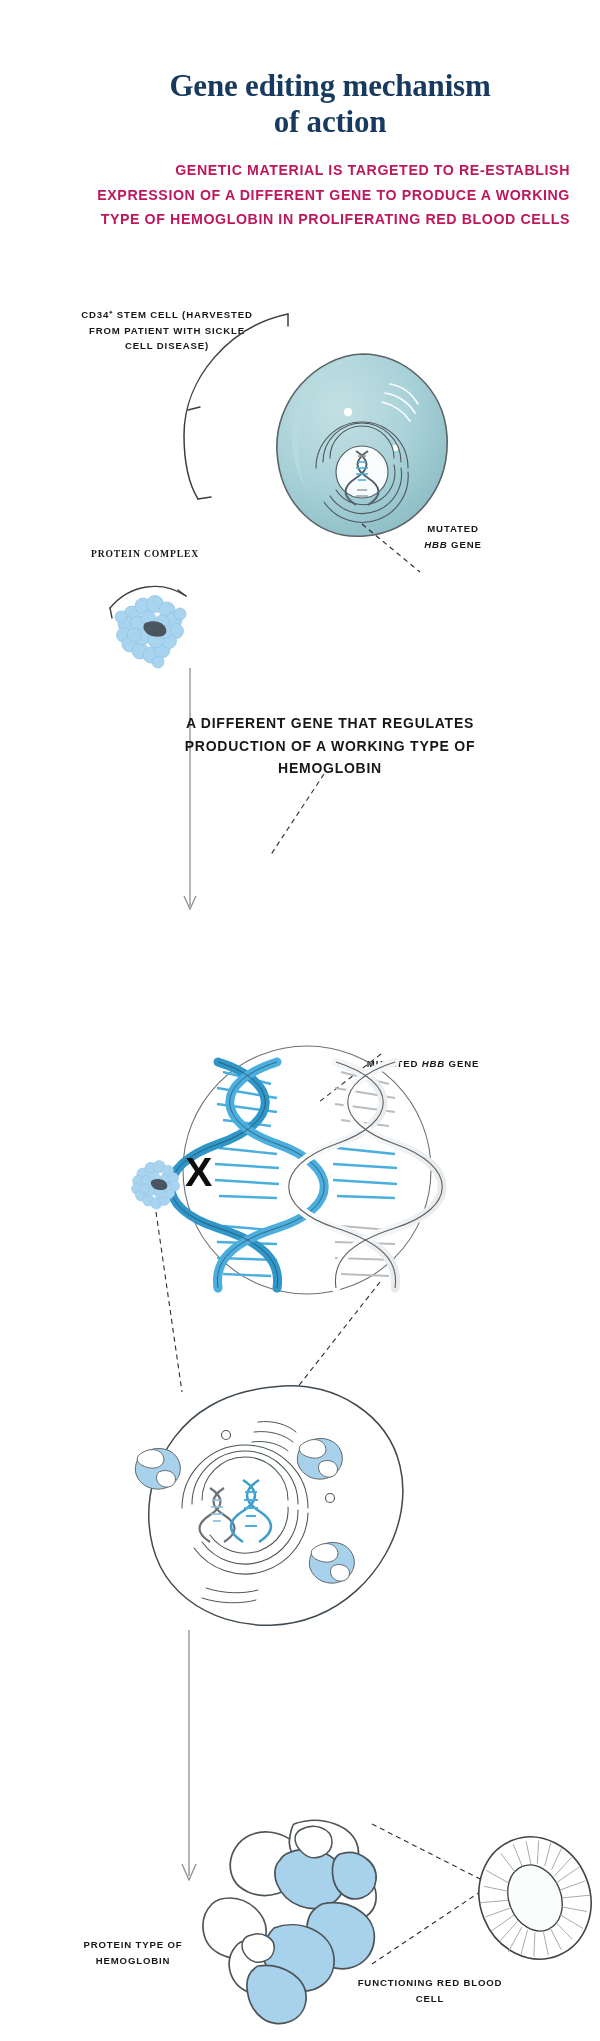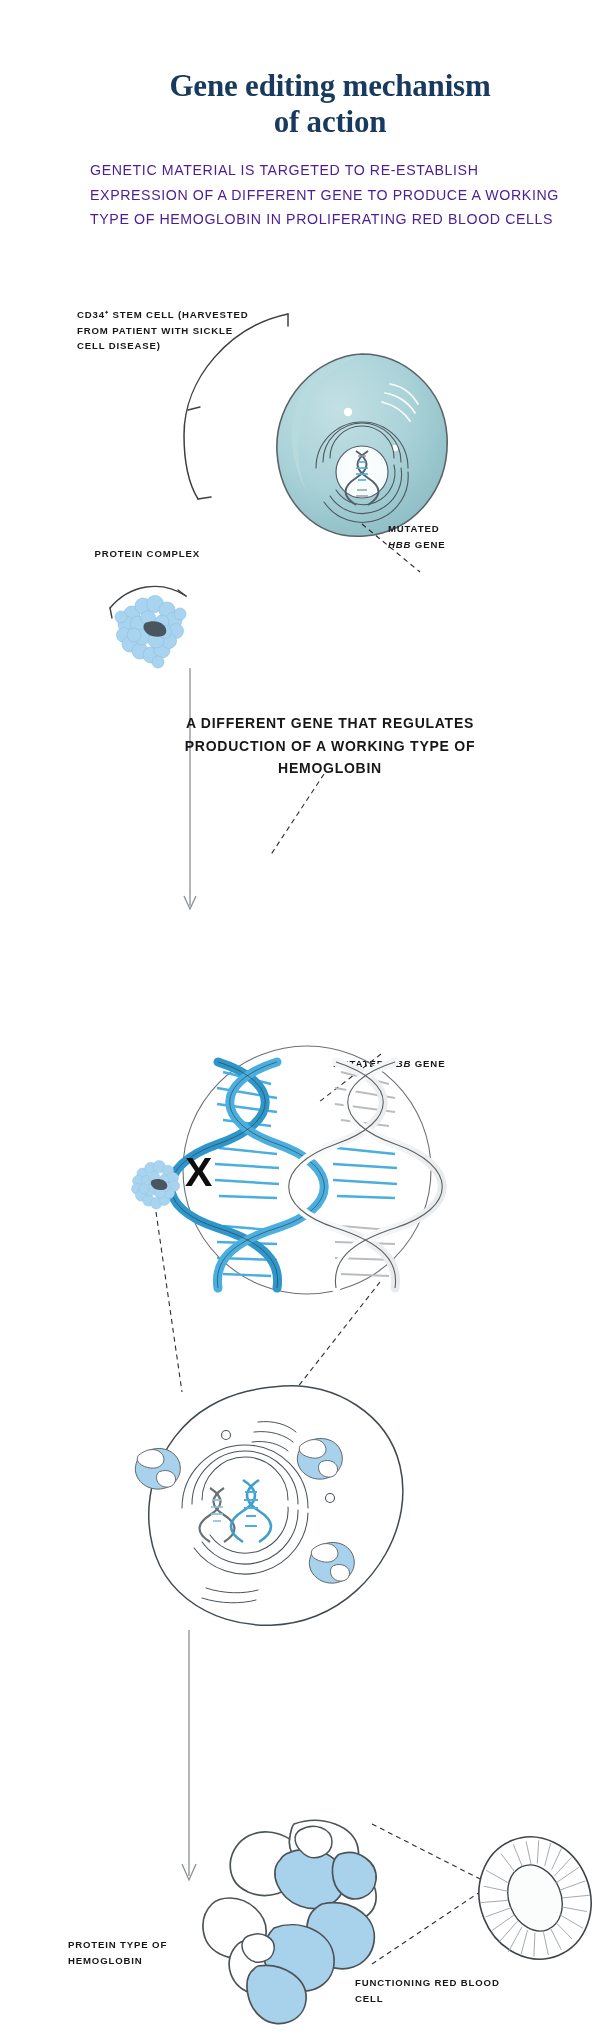--- a/index.html
+++ b/index.html
@@ -18,36 +18,37 @@
     text-align: center;
     font-family: "Liberation Serif", serif;
     font-weight: bold;
     font-size: 31px;
     line-height: 1.17;
     color: #173a5e;
     letter-spacing: -0.2px;
   }
   .subtitle {
     position: absolute; top: 158px; left: 60px; width: 480px;
-    text-align: left;
+    text-align: right;
     font-size: 14.2px;
-    font-weight: normal;
+    font-weight: bold;
     line-height: 1.74;
     letter-spacing: 0.6px;
-    color: #4c1d95;
+    color: #be185d;
   }
 
   
   .cap {
     position: absolute;
     font-size: 9.6px;
     font-weight: bold;
     letter-spacing: 0.85px;
     line-height: 1.62;
     color: #17171a;
+    text-align: center;
   }
   .cap i { font-style: italic; }
 
   .bodytext {
     position: absolute;
     font-size: 13.4px;
     font-weight: bold;
     letter-spacing: 0.5px;
     line-height: 1.47;
     color: #17171a;
@@ -155,21 +156,21 @@
 
   <svg class="art" style="top:520px; left:330px;" width="110" height="60" viewBox="0 0 110 60">
     <path d="M2 4 L 60 52" fill="none" stroke="#2a2d30" stroke-width="1.2" stroke-dasharray="5 4"></path>
   </svg>
 
   <div class="cap" style="top:521px; left:358px; width:130px;">
     <span>MUTATED</span><br>
     <i>HBB</i><span> GENE</span>
   </div>
 
-  <div class="cap" style="top:546px; left:60px; width:110px; text-align:right;">PROTEIN COMPLEX</div>
+  <div class="cap" style="top:546px; left:60px; width:110px; text-align:center;font-family:Liberation Serif, serif;">PROTEIN COMPLEX</div>
 
   <svg class="art" style="top:574px; left:60px;" width="110" height="55" viewBox="0 0 110 55">
     <path d="M96 22 C 72 6, 40 10, 20 34" fill="none" stroke="#3c4044" stroke-width="1.4" stroke-linecap="round"></path>
     <path d="M96 22 L 88 16" fill="none" stroke="#3c4044" stroke-width="1.4" stroke-linecap="round"></path>
     <path d="M20 34 L 22 44" fill="none" stroke="#3c4044" stroke-width="1.4" stroke-linecap="round"></path>
   </svg>
 
   <svg class="art" style="top:592px; left:82px;" width="80" height="78" viewBox="0 0 80 78">
     <g fill="#a9d4ef" stroke="#8fc2e4" stroke-width="0.7">
       <circle cx="20" cy="22" r="8"></circle>

